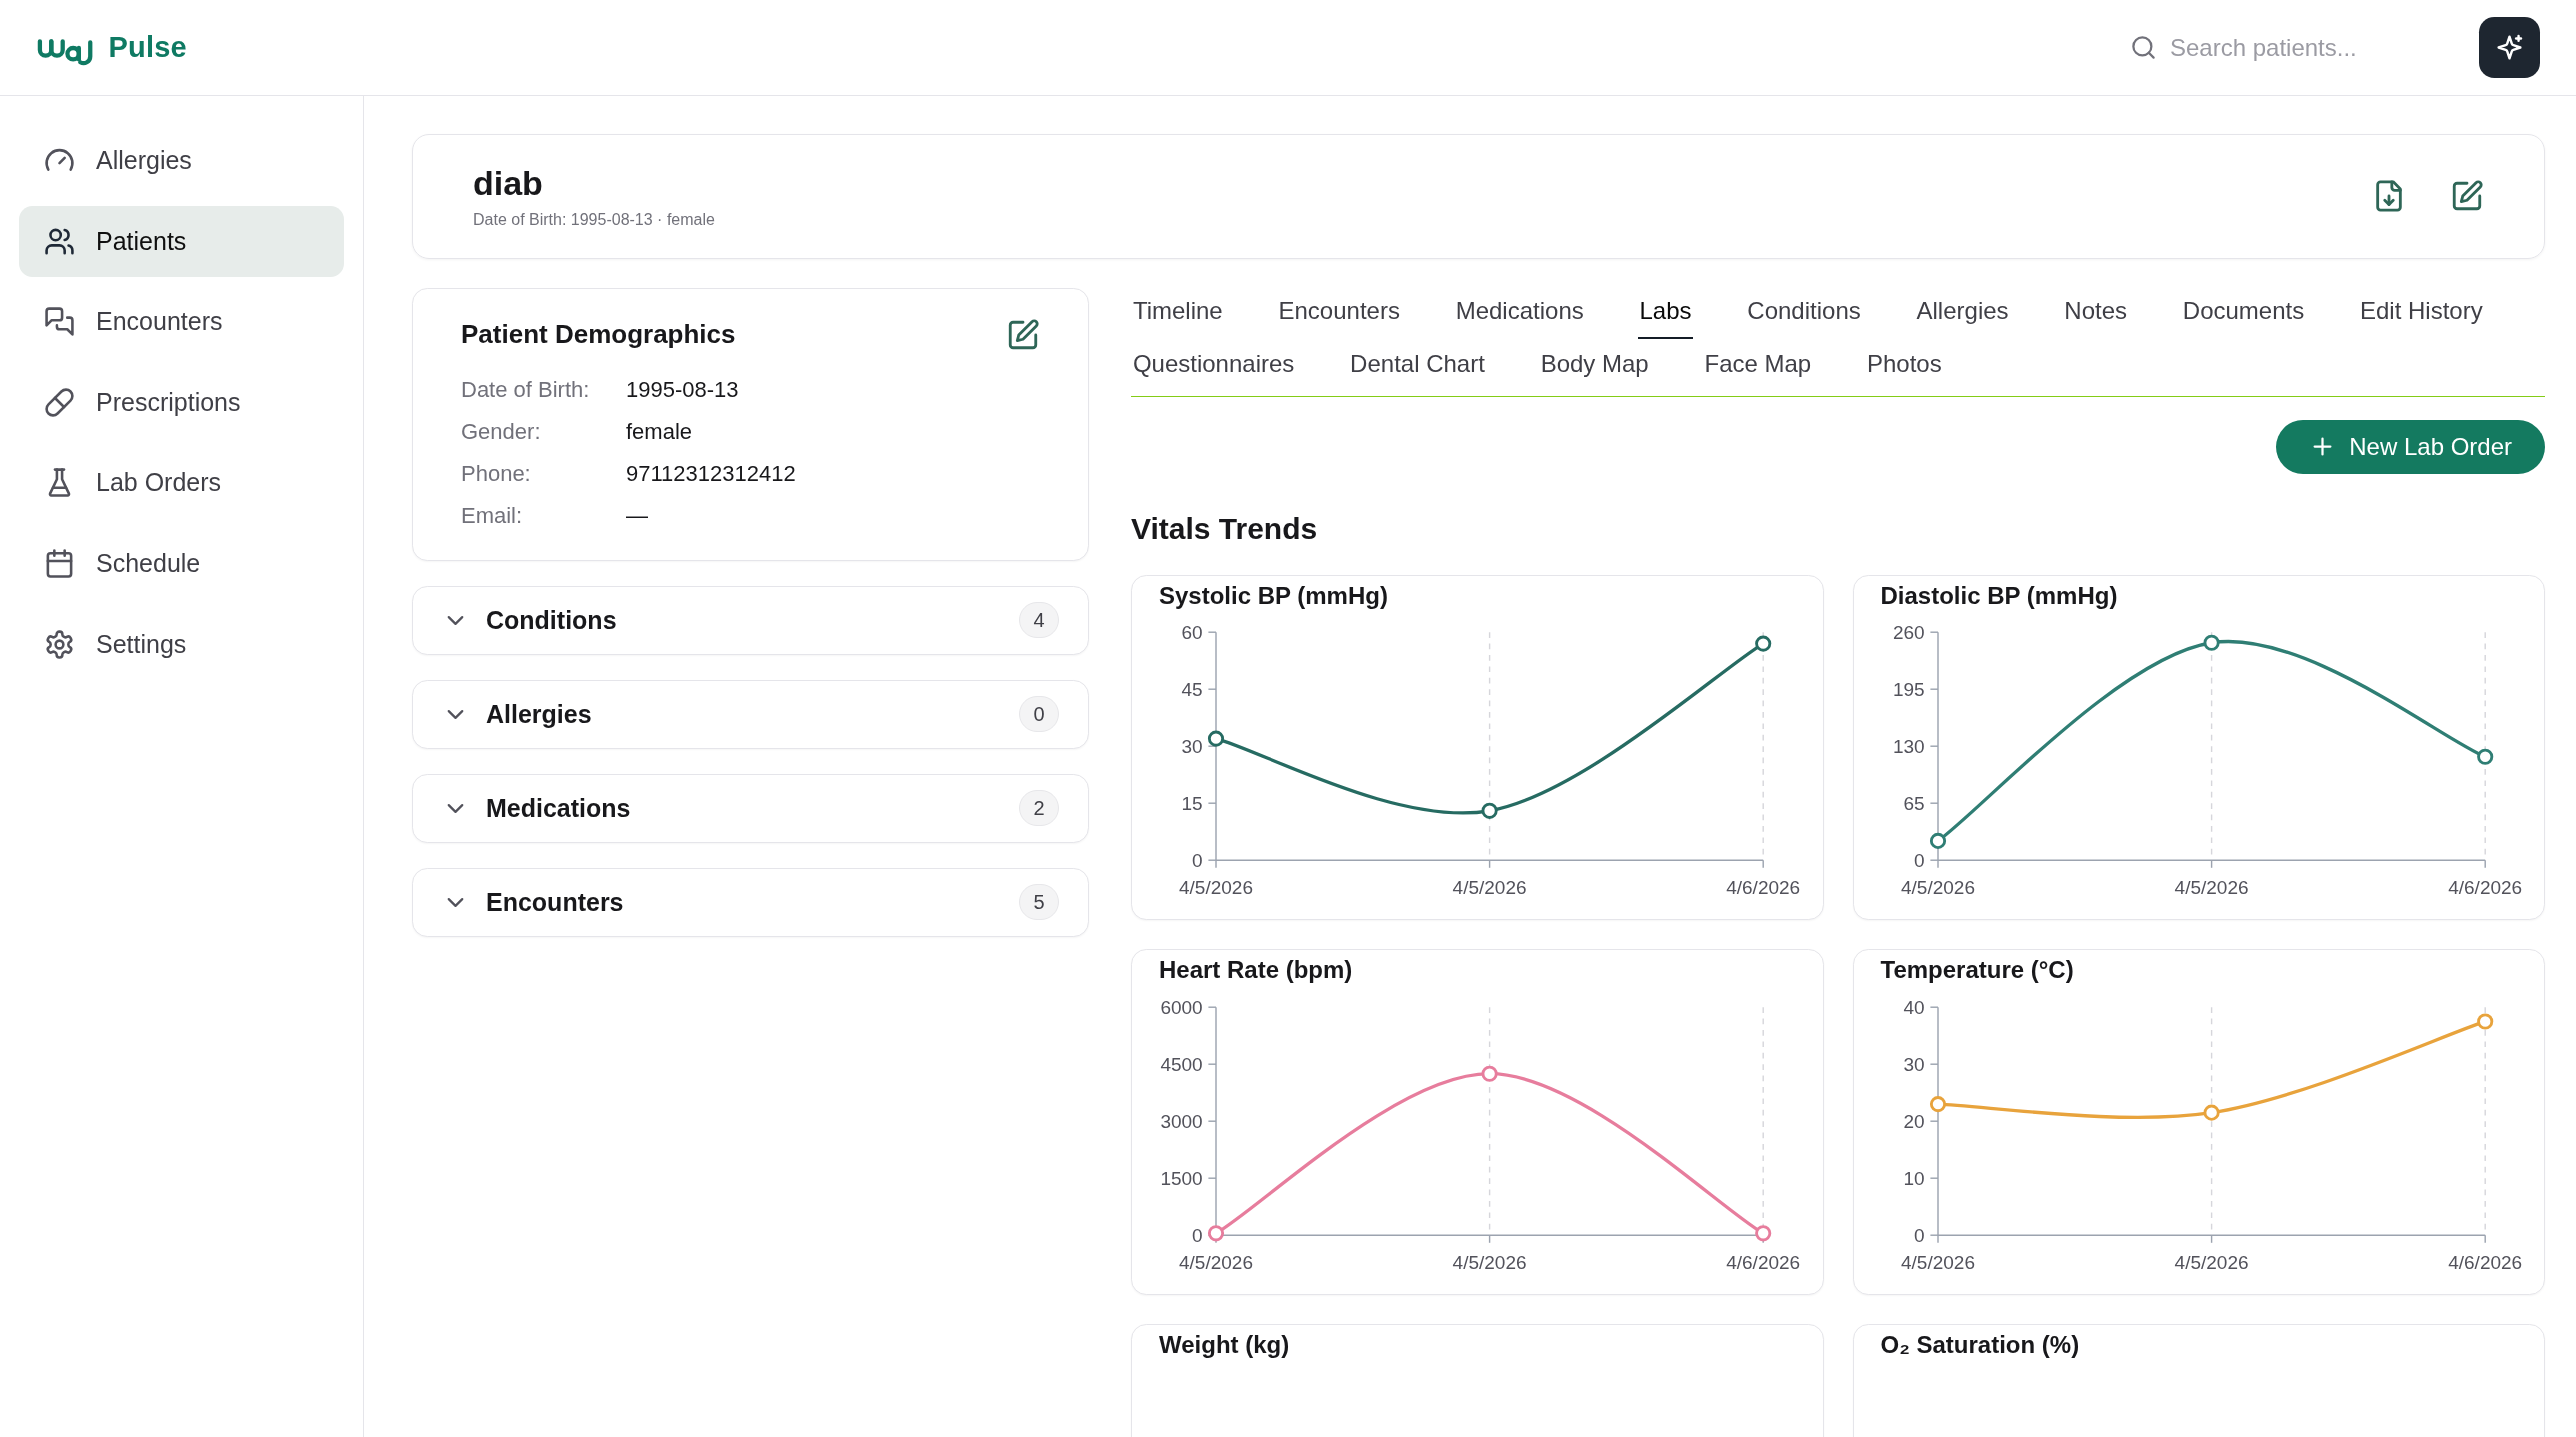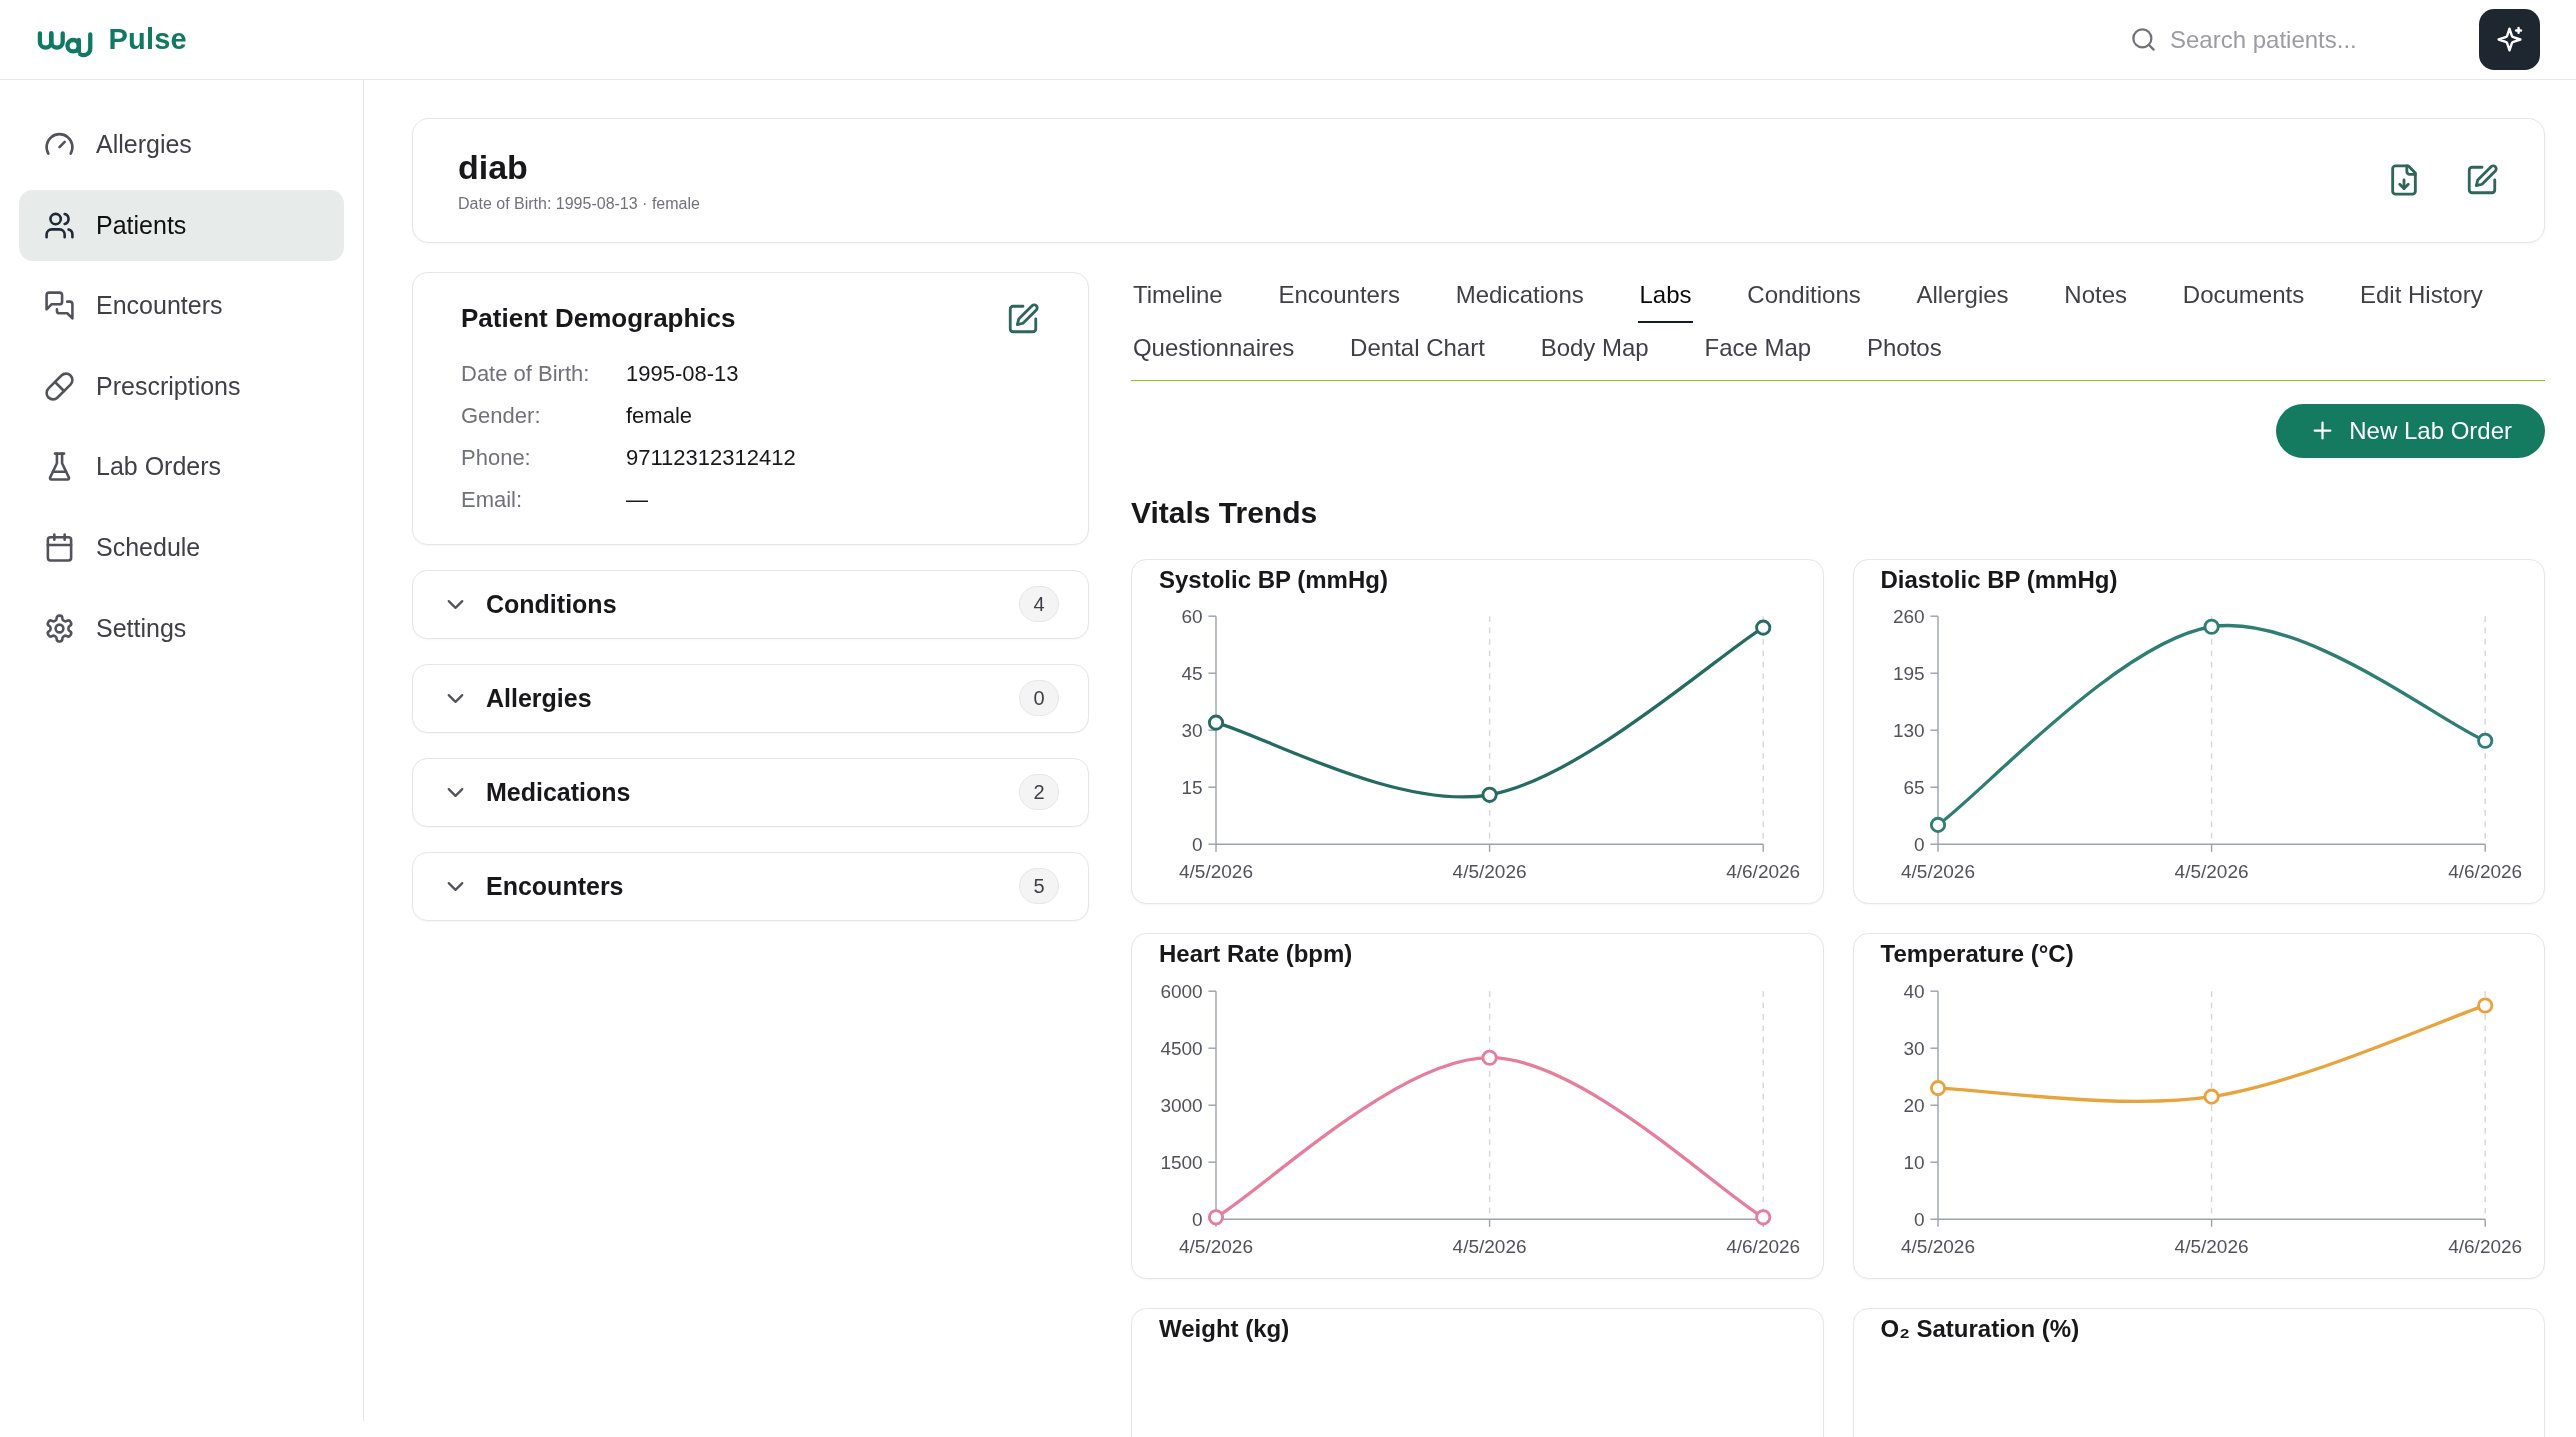--- a/index.html
+++ b/index.html
@@ -1,21 +1,21 @@
 <!DOCTYPE html>
 <html><head>
 <meta charset="utf-8">
 <style>
   *{margin:0;padding:0;box-sizing:border-box}
   html,body{width:2576px;height:1437px;overflow:hidden;background:#ffffff;
     font-family:"Liberation Sans",sans-serif;color:#18181b}
   button{font-family:inherit}
 
   
-  .topbar{height:80px;display:flex;align-items:center;justify-content:space-between;
+  .topbar{height:96px;display:flex;align-items:center;justify-content:space-between;
     padding:0 36px;border-bottom:1px solid #e5e5ea}
   .brand{display:flex;align-items:center;gap:11.5px}
   .brand-name{font-size:29px;font-weight:700;color:#0f7a63;letter-spacing:0.2px}
   .topbar-right{display:flex;align-items:center;gap:31px}
   .search{display:flex;align-items:center;gap:13.4px;color:#71717a}
   .search input{border:0;outline:0;font-size:24px;color:#b91c1c;width:278px;background:transparent}
   .search input::placeholder{color:#9b9ba3}
   .ai-btn{width:61px;height:61px;border-radius:15.3px;border:0;background:#1e2630;color:#fff;
     display:grid;place-items:center;cursor:pointer}
 
@@ -24,21 +24,21 @@
   .sidebar{width:364px;flex:none;border-right:1px solid #e5e5ea;padding:29px 19px;
     display:flex;flex-direction:column;gap:9.6px}
   .nav-item{display:flex;align-items:center;gap:21px;height:71px;padding:0 25px;border-radius:13.4px;
     font-size:25px;font-weight:500;color:#3f3f46;cursor:pointer}
   .nav-item svg{width:31px;height:31px;color:#52525b;flex:none}
   .nav-item.active{background:#e7ecea;color:#101010}
   .nav-item.active svg{color:#1f2937}
   main{flex:1;min-width:0;padding:38px 31px 0 48px}
 
   
-  .patient-card{border:1px solid #e5e5ea;border-radius:17px;padding:29px 45px;display:flex;
+  .patient-card{border:1px solid #e5e5ea;border-radius:17px;padding:29px 60px;display:flex;
     align-items:center;justify-content:space-between;box-shadow:0 1px 2.9px rgba(0,0,0,.05)}
   .patient-name{font-size:34px;font-weight:700}
   .patient-sub{margin-top:7.7px;font-size:16px;color:#71717a}
   .patient-actions{display:flex;gap:44px;align-items:center}
   .icon-btn{background:none;border:0;cursor:pointer;color:#2e6657;padding:0;display:grid;place-items:center}
   .icon-btn svg{width:34px;height:34px}
 
   
   .content{display:flex;gap:42px;margin-top:29px;align-items:flex-start}
   .left-col{width:677px;flex:none}

